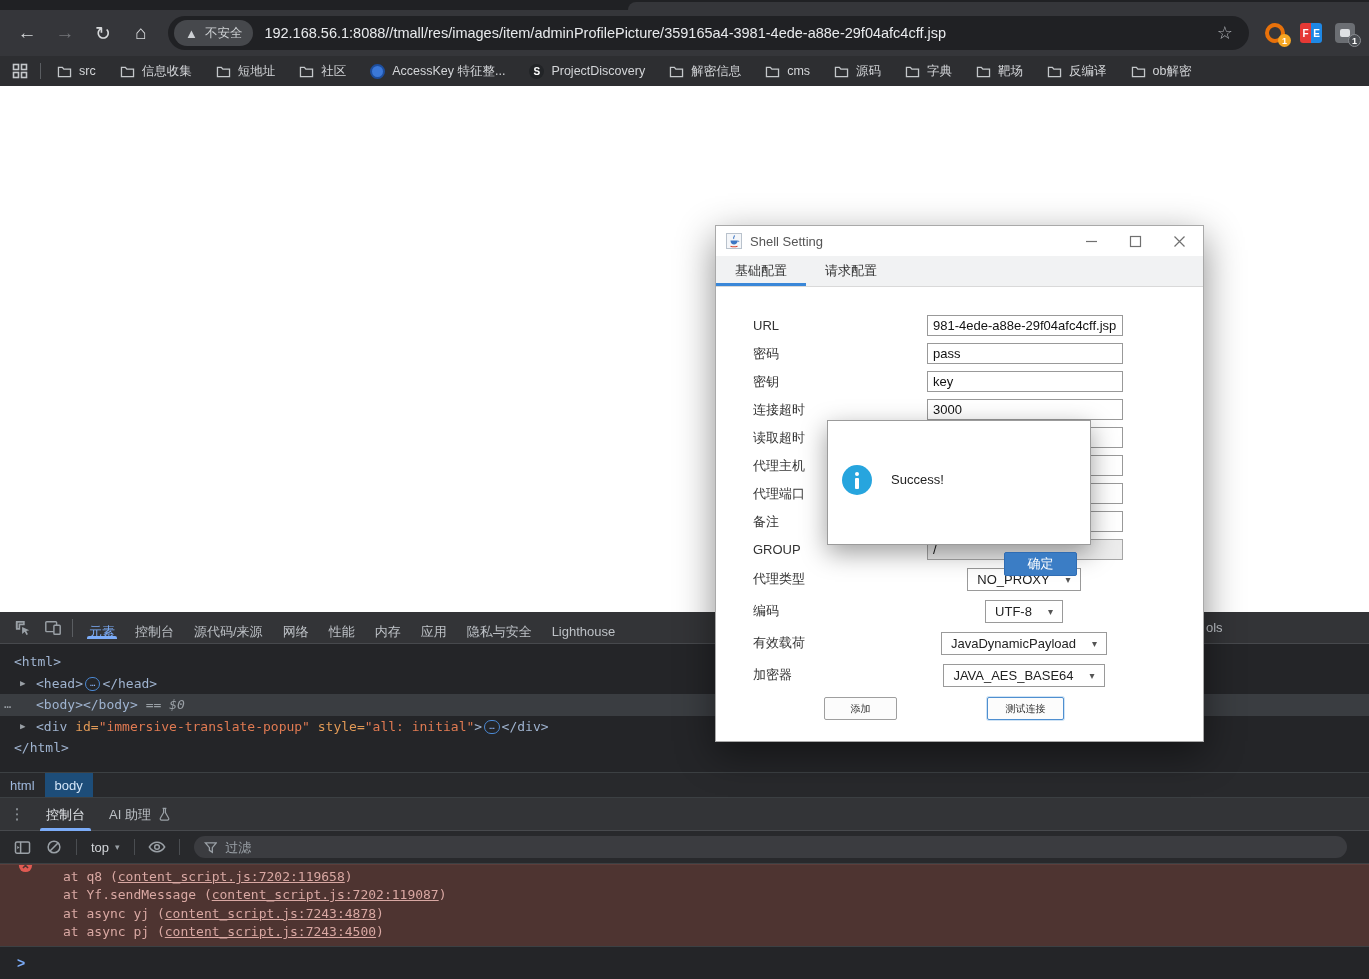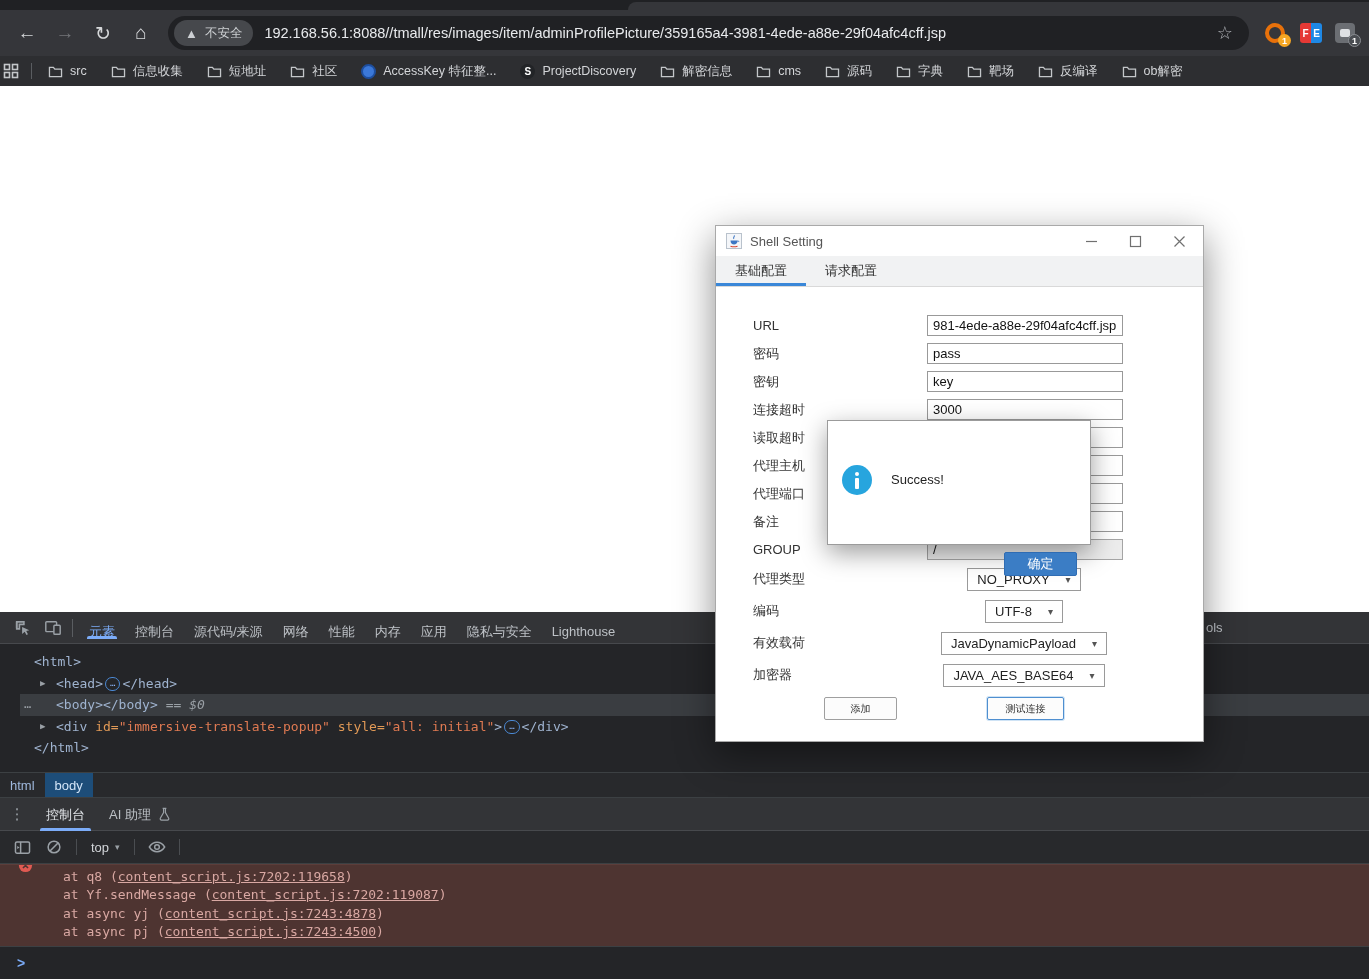--- a/index.html
+++ b/index.html
@@ -22,41 +22,41 @@
   .ext { position:relative; width:22px; height:22px; flex:none; }
   .ext-g { width:20px; height:20px; margin-top:1px; border-radius:50%; border:4px solid #e8710a; }
   .badge { position:absolute; right:-4px; bottom:-3px; min-width:13px; height:13px; border-radius:7px; background:#f5a623; color:#fff; font-size:9px; font-weight:bold; display:flex; align-items:center; justify-content:center; padding:0 2px; }
   .badge.dark { background:#4a4d52; border:1px solid #8a8d92; }
   .ext-fe { display:flex; width:22px; height:20px; margin-top:1px; border-radius:3px; overflow:hidden; font-weight:bold; font-size:10px; color:#fff; }
   .ext-fe .f { flex:1; background:#e53935; display:flex; align-items:center; justify-content:center; }
   .ext-fe .e { flex:1; background:#1e88e5; display:flex; align-items:center; justify-content:center; }
   .ext-cam { width:20px; height:20px; margin-top:1px; border-radius:4px; background:#6b6e73; display:flex; align-items:center; justify-content:center; }
   .ext-cam .inner { width:10px; height:8px; background:#dfe1e4; border-radius:2px; }
 
-  .bookmarks { position:absolute; left:0; top:56px; width:1369px; height:30px; background:#2d2e31; display:flex; align-items:center; padding:0 6px 0 3px; }
+  .bookmarks { position:absolute; left:0; top:56px; width:1369px; height:30px; background:#2d2e31; display:flex; align-items:center; padding:0 6px 0 12px; }
   .grid-icon { margin-right:12px; display:flex; }
   .bm-divider { width:1px; height:16px; background:#5a5d61; margin-right:16px; }
   .bm { display:flex; align-items:center; gap:7px; margin-right:24px; font-size:12.5px; color:#d3d5d8; white-space:nowrap; }
   .fav-blue { width:15px; height:15px; border-radius:50%; background:#3b78d8; border:2px solid #1d4e9e; }
   .fav-pd { width:15px; height:15px; border-radius:50%; background:#222427; display:flex; align-items:center; justify-content:center; color:#fff; font-size:10px; font-weight:bold; }
 
   .page { position:absolute; left:0; top:86px; width:1369px; height:526px; background:#ffffff; }
 
   
   .devtools { position:absolute; left:0; top:612px; width:1369px; height:367px; background:#242528; color:#e8eaed; font-size:13px; }
   .dt-tabbar { height:32px; background:#333437; border-bottom:1px solid #47494d; display:flex; align-items:center; padding-left:8px; position:relative; }
   .dt-icon { width:30px; height:26px; display:flex; align-items:center; justify-content:center; }
   .dt-vsep { width:1px; height:18px; background:#5a5d61; margin:0 6px 0 4px; }
   .dt-tab { height:23px; line-height:31px; padding:0 10px; color:#bdc1c6; position:relative; white-space:nowrap; }
   .dt-tabs { display:flex; }
   .dt-tabs .dt-tab:nth-of-type(1) { color:#7cacf8; }
   .dt-tabs .dt-tab:nth-of-type(1)::after { content:""; position:absolute; left:8px; right:8px; bottom:0; height:3px; background:#7cacf8; border-radius:2px 2px 0 0; }
   .dt-tab-fragment { position:absolute; left:1206px; top:0; height:32px; line-height:31px; color:#bdc1c6; }
 
-  .dom-pane { height:128px; padding-top:7px; font-family:"DejaVu Sans Mono", monospace; font-size:13px;padding-left:20px; }
+  .dom-pane { height:128px; padding-top:7px; font-family:"DejaVu Sans Mono", monospace; font-size:13px; }
   .dom-line { height:21.5px; line-height:21.5px; white-space:nowrap; position:relative; }
   .dom-line .lvl0 { padding-left:14px; } .dom-line .lvl1 { padding-left:36px; }
   .dom-arrow { position:absolute; left:20px; top:0; color:#9aa0a6; font-size:9px; }
   .tag { color:#9fb3cf; } .attr-n { color:#e09956; } .attr-v { color:#e07a52; }
   .dom-selected { background:#3a3d41; }
   .gutter-dots { position:absolute; left:4px; top:0; color:#9aa0a6; font-size:12px; letter-spacing:1px; }
   .eqdollar { color:#9aa0a6; font-style:italic; margin-left:8px; }
   .ellipsis-chip { display:inline-block; border:1px solid #4b89d4; color:#8ab4f8; border-radius:8px; font-size:9px; line-height:9px; padding:1px 4px 2px; margin:0 2px; vertical-align:2px; }
 
   .breadcrumb { height:25px; background:#28292c; border-top:1px solid #3c4043; display:flex; align-items:stretch; font-size:13px; }
@@ -364,20 +364,26 @@
         <span class="arrow">▾</span>
       </div>
       <div class="ct-vsep"></div>
       <div class="ct-icon">
         <svg width="18" height="14" viewBox="0 0 20 14">
             <path d="M1.5 7S4.8 1.8 10 1.8 18.5 7 18.5 7 15.2 12.2 10 12.2 1.5 7 1.5 7z" fill="none" stroke="#9aa0a6" stroke-width="1.6"></path>
             <circle cx="10" cy="7" r="2.6" fill="none" stroke="#9aa0a6" stroke-width="1.6"></circle>
           </svg>
       </div>
       <div class="ct-vsep"></div>
+      <div class="filter-pill">
+        <svg width="14" height="13" viewBox="0 0 16 14">
+            <path d="M1.5 1.5h13L9.7 7.2v5.3l-3.4-2.2V7.2z" fill="none" stroke="#9aa0a6" stroke-width="1.5"></path>
+          </svg>
+        <input placeholder="过滤" style="">
+      </div>
     </div>
 
     <div class="console-msgs">
       <div class="error-block">
         <svg class="error-icon" width="15" height="15" viewBox="0 0 16 16">
             <circle cx="8" cy="8" r="7" fill="#e05a52"></circle>
             <path d="M5.3 5.3l5.4 5.4M10.7 5.3l-5.4 5.4" stroke="#4e3431" stroke-width="1.7"></path>
           </svg>
         <div>
 

